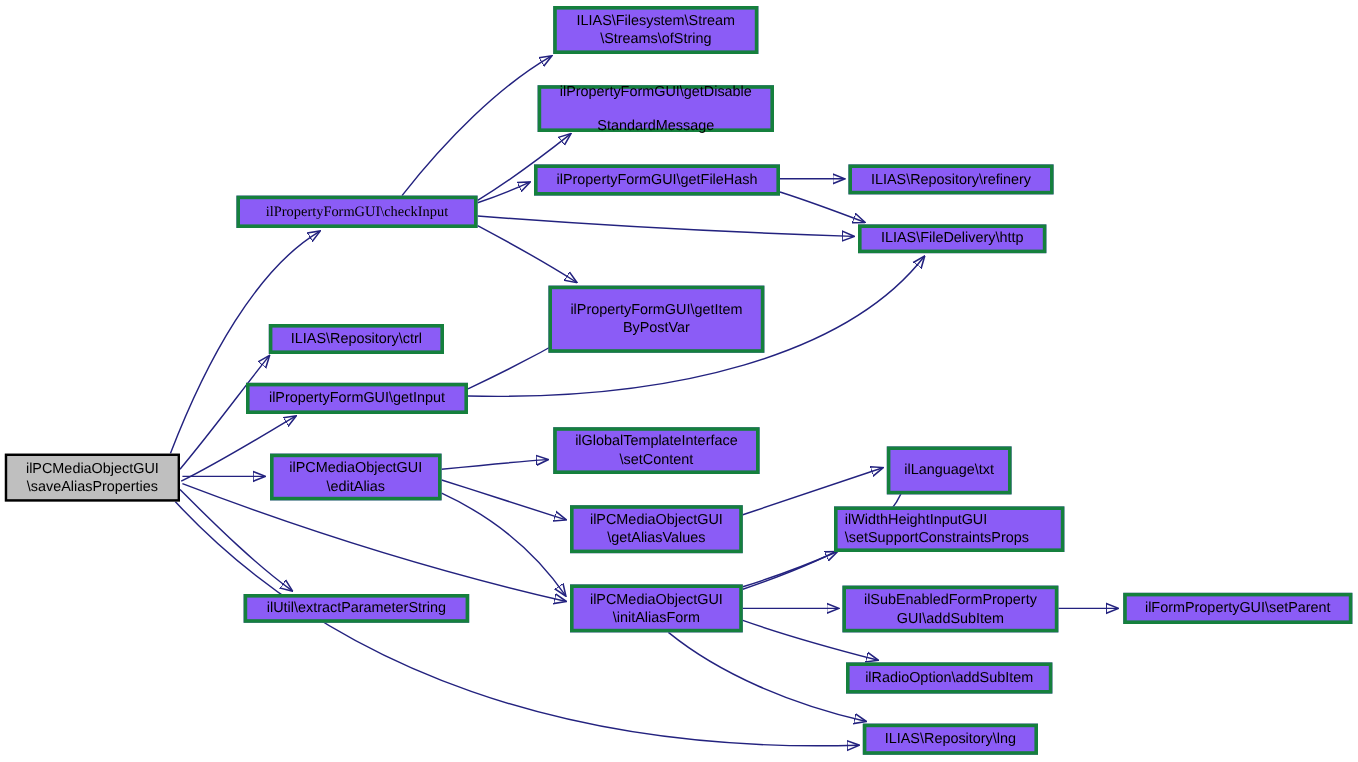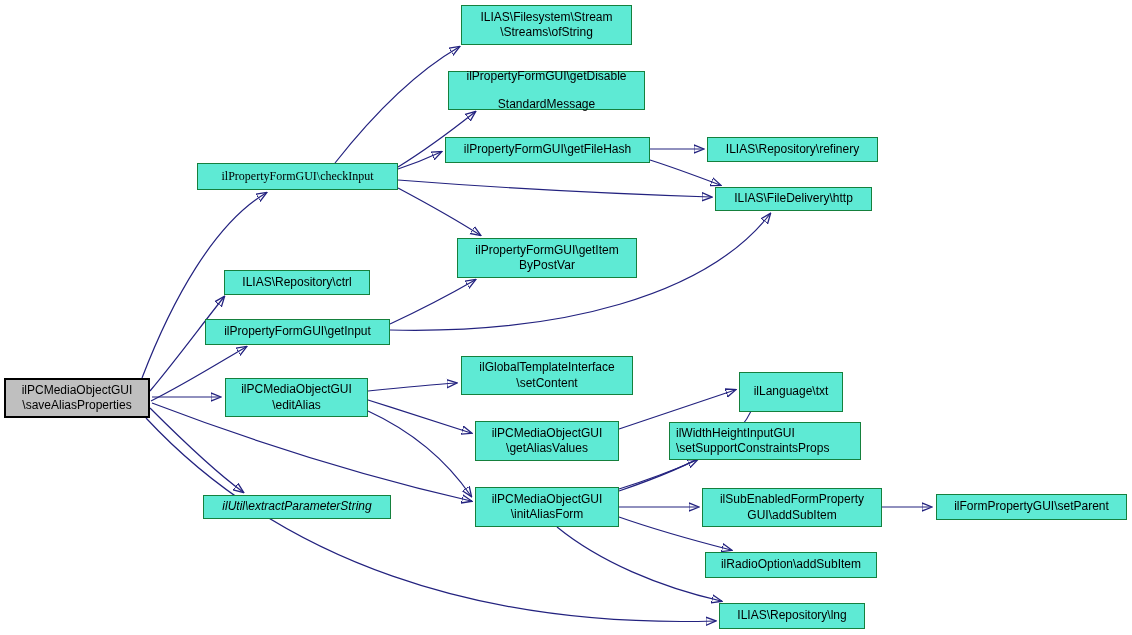--- a/index.html
+++ b/index.html
@@ -18,22 +18,22 @@
     pointer-events: none;
   }
   #edges path {
     fill: none;
     stroke: #23227f;
     stroke-width: 1.2;
   }
   .node {
     position: absolute;
     box-sizing: border-box;
-    background: #5eead4;
-    border: 1px solid #15803d;
+    background: #8b5cf6;
+    border: 3px solid #15803d;
     color: #000000;
     font-size: 12px;
     line-height: 15.5px;
     display: flex;
     flex-direction: column;
     align-items: center;
     justify-content: center;
     text-align: center;
     white-space: nowrap;
     cursor: pointer;
@@ -111,21 +111,21 @@
   </div>
 
   <div class="node" style="left:707px; top:137px; width:171px; height:25px;">
     <span>ILIAS\Repository\refinery</span>
   </div>
 
   <div class="node" style="left:715px; top:187px; width:157px; height:24px;">
     <span>ILIAS\FileDelivery\http</span>
   </div>
 
-  <div class="node" style="left:457px; top:238px; width:180px; height:40px;">
+  <div class="node" style="left:457px; top:238px; width:180px; height:56px;">
     <span>ilPropertyFormGUI\getItem</span>
     <span>ByPostVar</span>
   </div>
 
   <div class="node" style="left:224px; top:270px; width:146px; height:25px;">
     <span>ILIAS\Repository\ctrl</span>
   </div>
 
   <div class="node" style="left:205px; top:319px; width:185px; height:26px;">
     <span>ilPropertyFormGUI\getInput</span>
@@ -144,29 +144,29 @@
   <div class="node" style="left:475px; top:421px; width:144px; height:40px;">
     <span>ilPCMediaObjectGUI</span>
     <span>\getAliasValues</span>
   </div>
 
   <div class="node" style="left:475px; top:487px; width:144px; height:40px;">
     <span>ilPCMediaObjectGUI</span>
     <span>\initAliasForm</span>
   </div>
 
-  <div class="node" style="left:203px; top:495px; width:188px; height:24px;font-style:italic;">
+  <div class="node" style="left:203px; top:495px; width:188px; height:24px;">
     <span>ilUtil\extractParameterString</span>
   </div>
 
   <div class="node" style="left:739px; top:372px; width:104px; height:40px;">
     <span>ilLanguage\txt</span>
   </div>
 
-  <div class="node align-left" style="left:669px; top:422px; width:192px; height:38px;">
+  <div class="node align-left" style="left:695px; top:422px; width:192px; height:38px;">
     <span>ilWidthHeightInputGUI</span>
     <span>\setSupportConstraintsProps</span>
   </div>
 
   <div class="node" style="left:702px; top:488px; width:180px; height:39px;">
     <span>ilSubEnabledFormProperty</span>
     <span>GUI\addSubItem</span>
   </div>
 
   <div class="node" style="left:705px; top:552px; width:172px; height:26px;">

